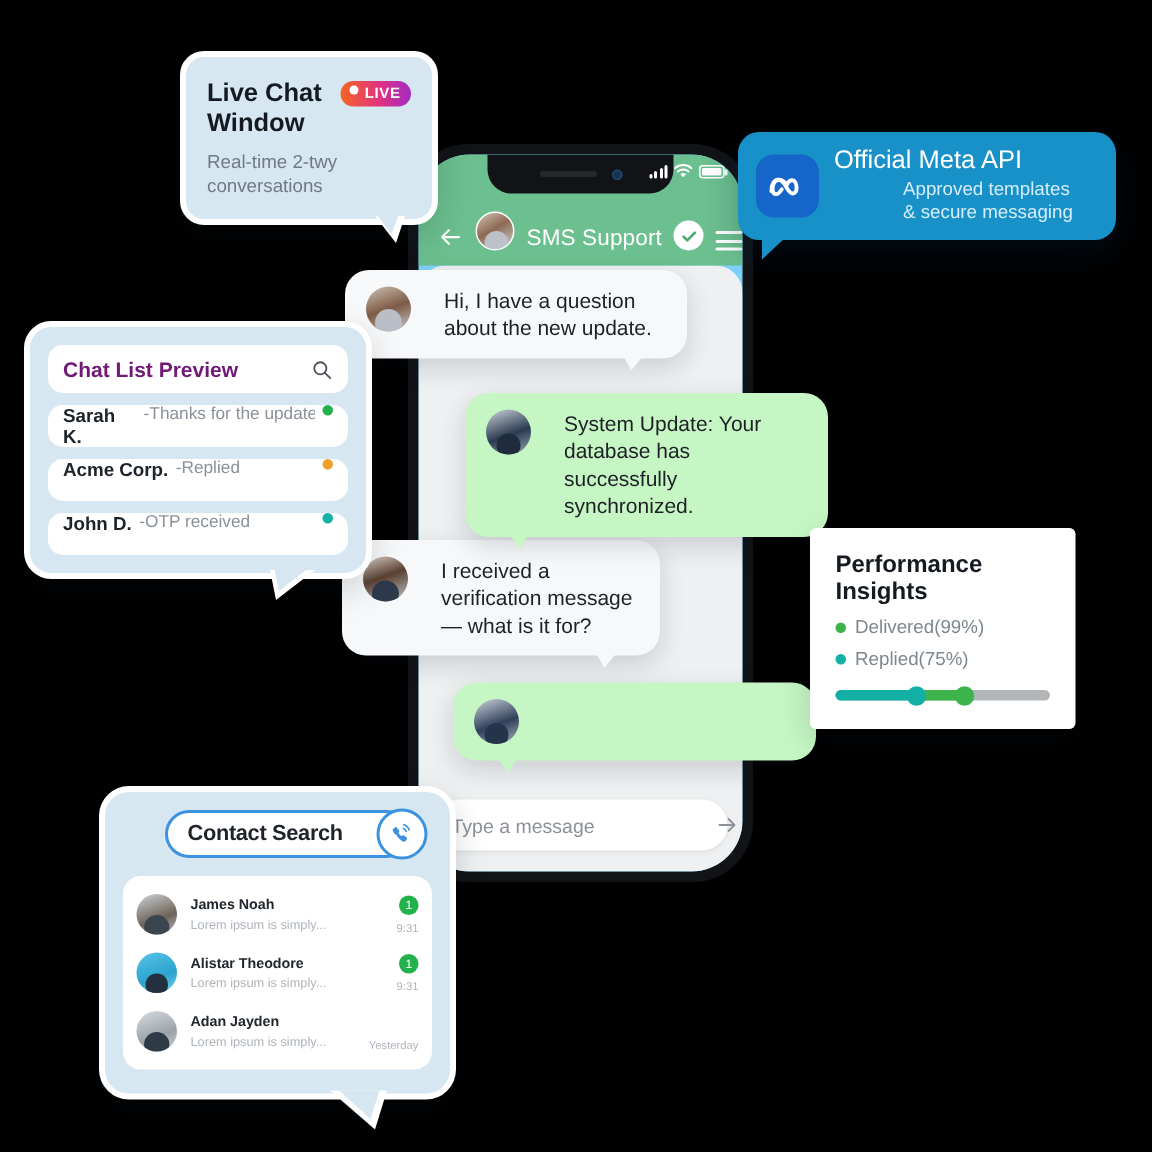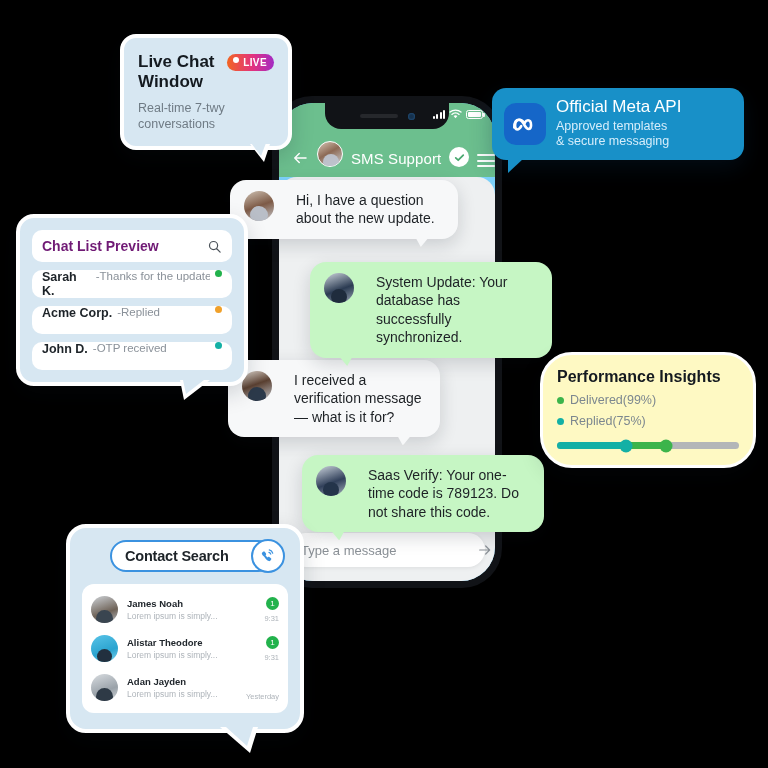--- a/index.html
+++ b/index.html
@@ -174,21 +174,21 @@
     left: 492px; top: 88px; width: 252px;
     background: #1890c8; border-radius: 14px; padding: 10px 12px;
     display: flex; align-items: center; gap: 10px;
     box-shadow: 0 8px 22px rgba(10,40,70,.30);
   }
   .meta-logo {
     width: 42px; height: 42px; border-radius: 12px; flex: 0 0 auto;
     background: #1566c8; display: flex; align-items: center; justify-content: center;
   }
   .meta-title { color: #fff; font-size: 17px; line-height: 1.1; }
-  .meta-sub { color: #d5edfb; font-size: 12.5px; line-height: 1.25; margin-top: 2px; }
+  .meta-sub { color: #d5edfb; font-size: 12.5px; line-height: 1.25; margin-top: 2px; margin-left: 46px; }
   #card-meta .callout-tail {
     left: 16px; bottom: -13px;
     border-left: 0 solid transparent; border-right: 16px solid transparent;
     border-top: 15px solid #1890c8;
   }
 
   
   #card-chatlist {
     left: 16px; top: 214px; width: 232px;
     background: #d7e7f2; border-radius: 18px; padding: 12px;
@@ -213,22 +213,22 @@
     border-top: 20px solid #fff;
   }
   #card-chatlist .callout-tail-in {
     position: absolute; right: 40px; bottom: -12px;
     border-left: 3px solid transparent; border-right: 18px solid transparent;
     border-top: 14px solid #d7e7f2;
   }
 
   
   #card-perf {
-    left: 540px; top: 352px; width: 216px;
-    background: #fef9c3; border-radius: 32px; padding: 13px 14px 16px 14px;
+    left: 540px; top: 352px; width: 177px;
+    background: #ffffff; border-radius: 4px; padding: 13px 14px 16px 14px;
     box-shadow: 0 8px 22px rgba(15,25,40,.16);
     border: 3px solid #fff;
   }
   .perf-title { font-size: 16px; font-weight: 700; color: #141a20; }
   .perf-item { display: flex; align-items: center; gap: 6px; margin-top: 7px; }
   .perf-item .dot { width: 7px; height: 7px; border-radius: 50%; flex: 0 0 auto; }
   .perf-item span.lbl { font-size: 12.5px; color: #7c878f; }
   .perf-track {
     position: relative; margin-top: 14px; height: 7px;
     background: #b3b6b8; border-radius: 5px;
@@ -355,33 +355,32 @@
   </div>
 
   <div class="bubble right" id="bubble-2">
     <span class="b-avatar av2"></span>
     <span class="b-text">System Update: Your database has successfully synchronized.</span>
     <span class="tail"></span>
   </div>
 
   <div class="bubble right" id="bubble-4">
     <span class="b-avatar av4"></span>
-    <span class="b-text">Saas Verify: Your one-time code is 789123. Do not share this code.</span>
     <span class="tail"></span>
   </div>
 
   <div class="callout" id="card-live">
     <div class="row">
       <div class="live-title">Live Chat Window</div>
       <span class="live-badge">
         <span class="dot"></span>
         <span>LIVE</span>
       </span>
     </div>
-    <div class="live-sub">Real-time 7-twy conversations</div>
+    <div class="live-sub">Real-time 2-twy conversations</div>
     <span class="callout-tail"></span>
     <span class="callout-tail-in"></span>
   </div>
 
   <div class="callout" id="card-meta">
     <span class="meta-logo">
       <svg width="26" height="18" viewBox="0 0 34 20">
         <path d="M3 14.5C3 8 5.6 4.5 9 4.5c2.8 0 4.5 2.2 6.2 5.1l1.4 2.4c1.8 3 2.9 4.5 5 4.5 2 0 3.3-1.7 3.3-4.9 0-3.5-1.5-6.6-4-6.6-1.5 0-3 1.2-4.6 3.6" stroke="#fff" stroke-width="3.4" fill="none" stroke-linecap="round" stroke-linejoin="round"></path>
           <path d="M16.3 9.1C14.3 6 12.4 4.5 9.6 4.5 6.3 4.5 4 8 4 12.3c0 3 1.2 4.8 3.2 4.8 1.9 0 3-1.3 4.8-4.2" stroke="#fff" stroke-width="3.4" fill="none" stroke-linecap="round" stroke-linejoin="round"></path>
       </svg>

